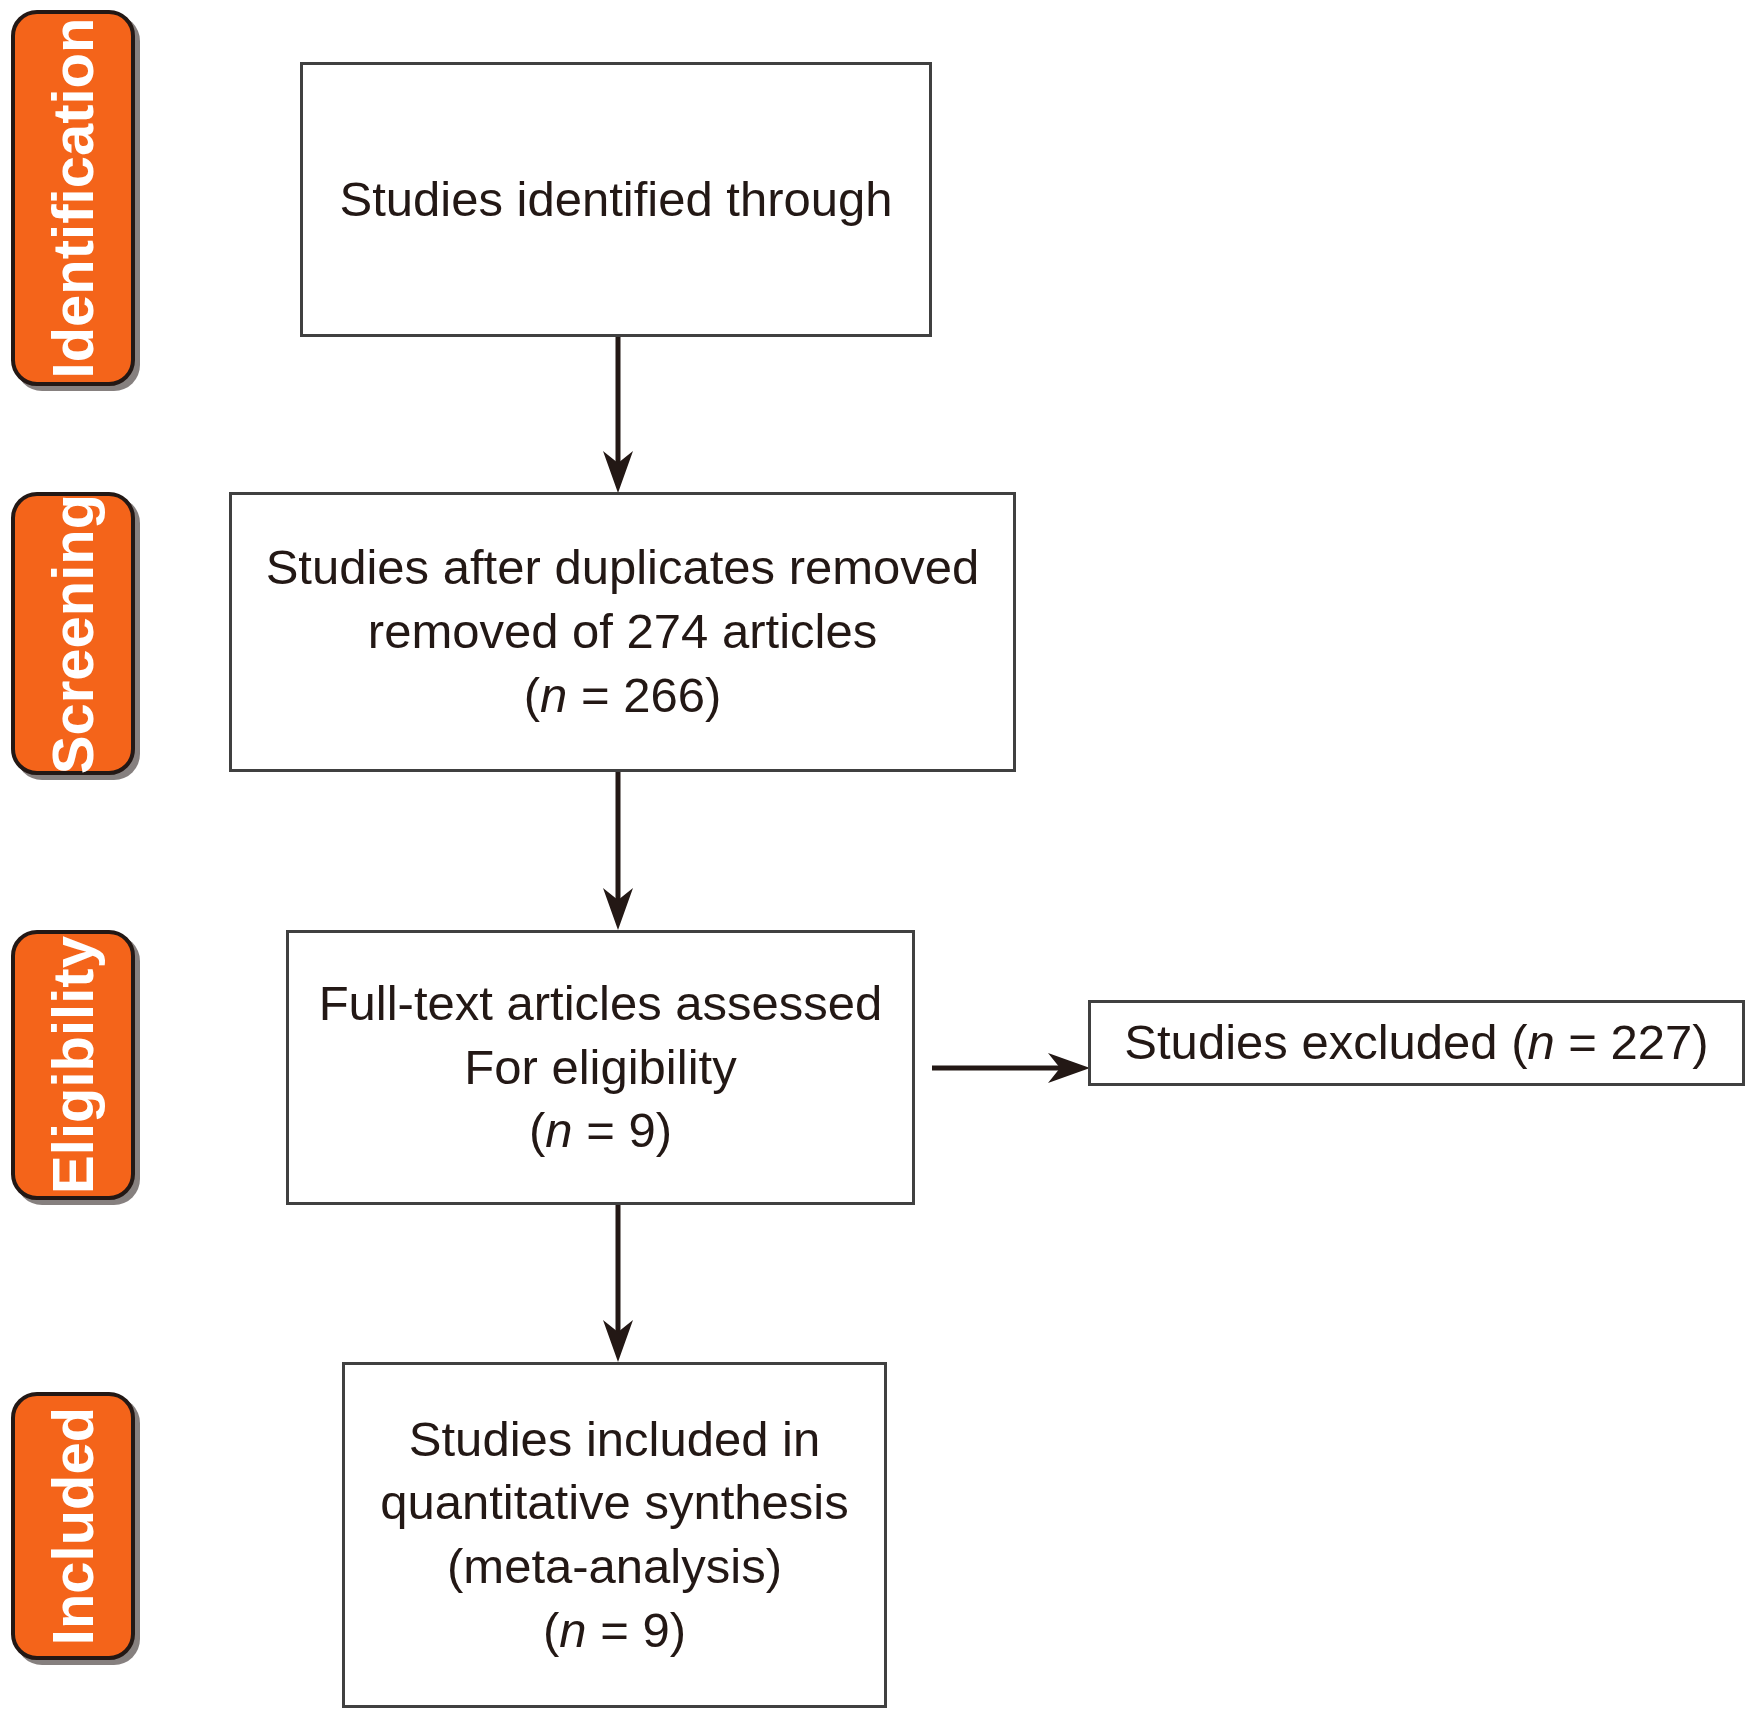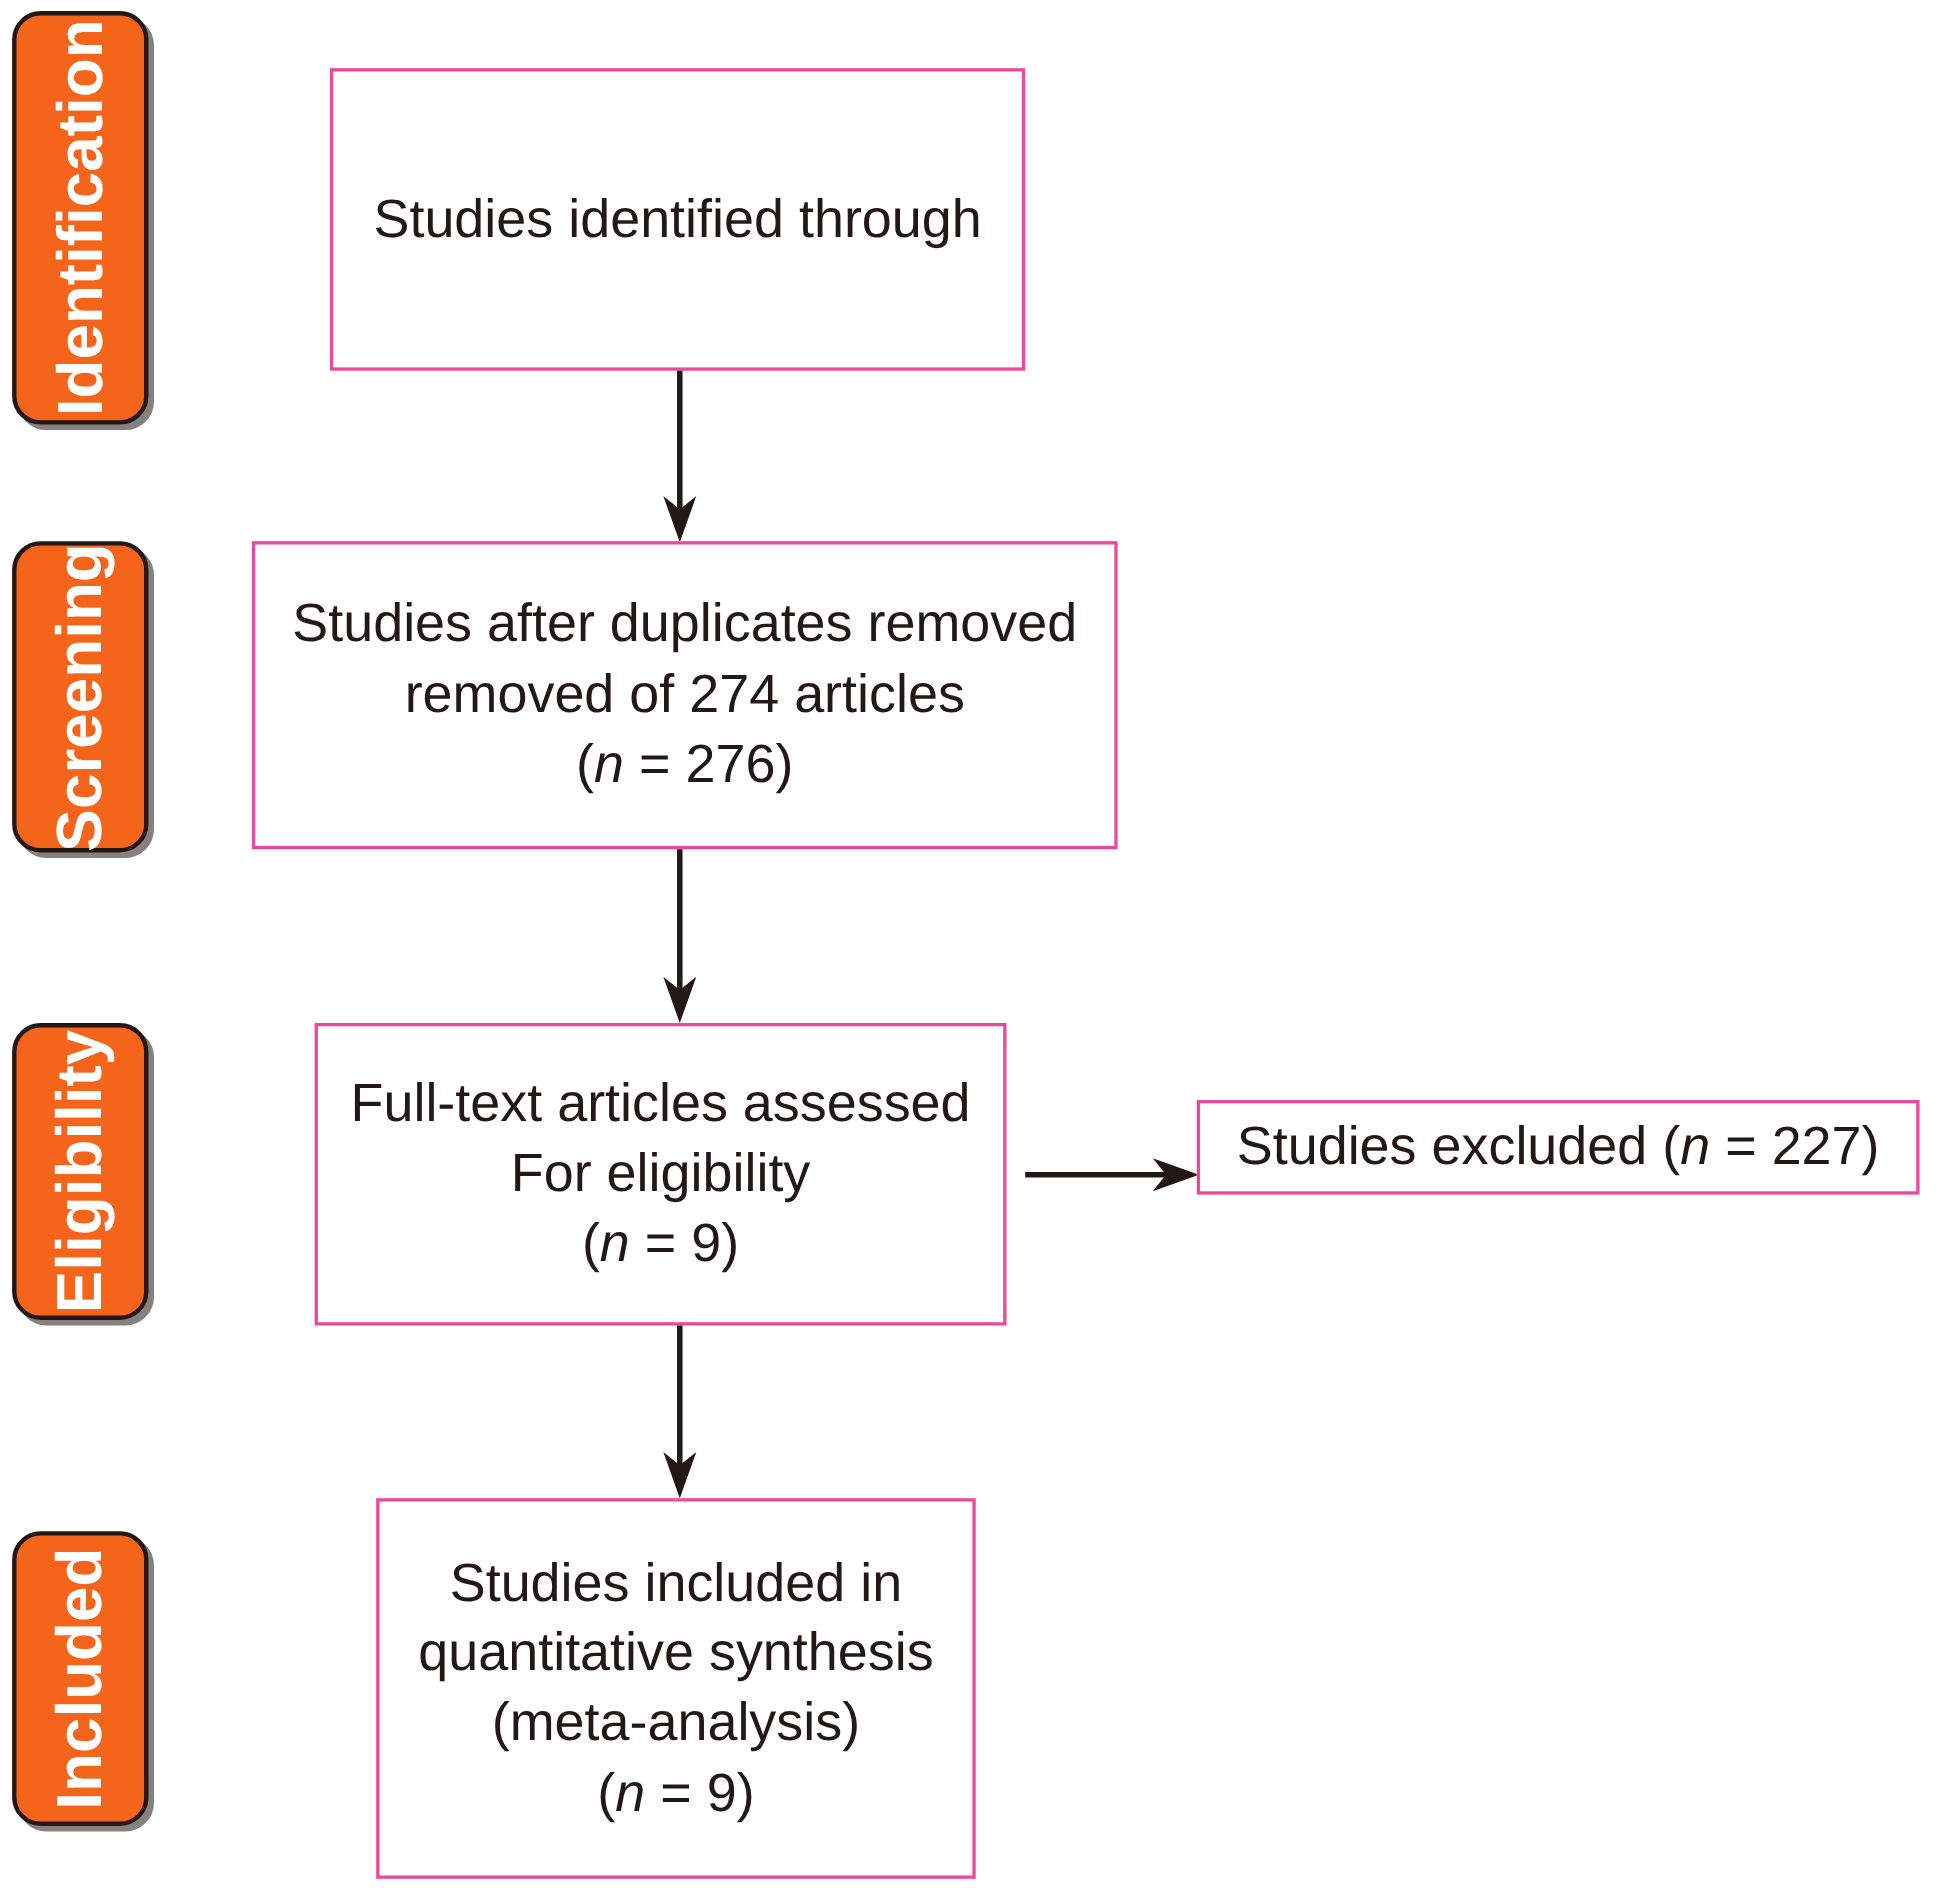--- a/index.html
+++ b/index.html
@@ -40,21 +40,21 @@
     transform: rotate(-90deg);
     transform-origin: center center;
     font-family: "Liberation Sans", sans-serif;
   }
 
   
   .flow-box {
     position: absolute;
     box-sizing: border-box;
     background: #ffffff;
-    border: 3px solid #ec4899;
+    border: 3px solid #404040;
     display: flex;
     flex-direction: column;
     align-items: center;
     justify-content: center;
     text-align: center;
     color: #231815;
   }
   .flow-box .line {
     font-size: 49px;
     line-height: 1.30;
@@ -108,21 +108,21 @@
   <div class="v-arrow" style="left:598px; top:337px; width:40px; height:156px;">
     <svg width="40" height="156" viewBox="0 0 40 156">
       <line x1="20" y1="0" x2="20" y2="136" stroke="#231815" stroke-width="5"></line>
       <path d="M20 156 L5 114 L20 126 L35 114 Z" fill="#231815"></path>
     </svg>
   </div>
 
   <div class="flow-box" style="left:213px; top:492px; width:787px; height:280px;margin-left:16px;">
     <div class="line">Studies after duplicates removed</div>
     <div class="line">removed of 274 articles</div>
-    <div class="line n-line"><span>(</span><span class="ital">n</span><span> = 276)</span></div>
+    <div class="line n-line"><span>(</span><span class="ital">n</span><span> = 266)</span></div>
   </div>
 
   <div class="v-arrow" style="left:598px; top:772px; width:40px; height:158px;">
     <svg width="40" height="158" viewBox="0 0 40 158">
       <line x1="20" y1="0" x2="20" y2="138" stroke="#231815" stroke-width="5"></line>
       <path d="M20 158 L5 116 L20 128 L35 116 Z" fill="#231815"></path>
     </svg>
   </div>
 
   <div class="flow-box" style="left:286px; top:930px; width:629px; height:275px;">

